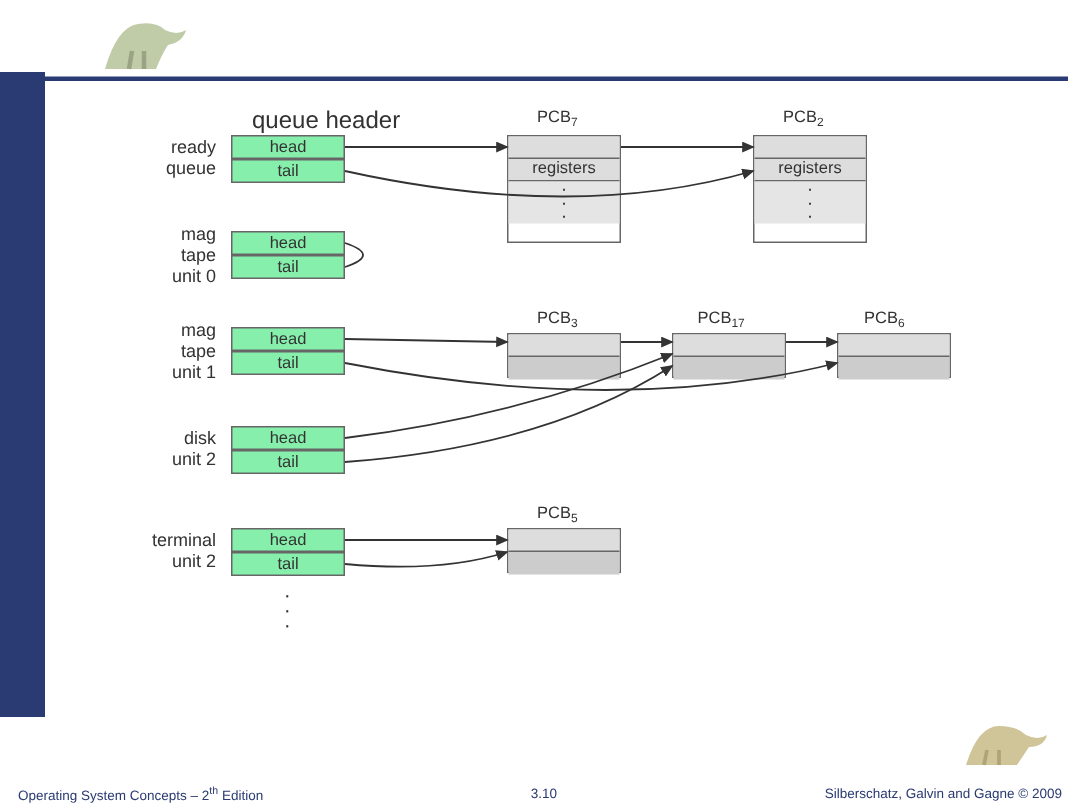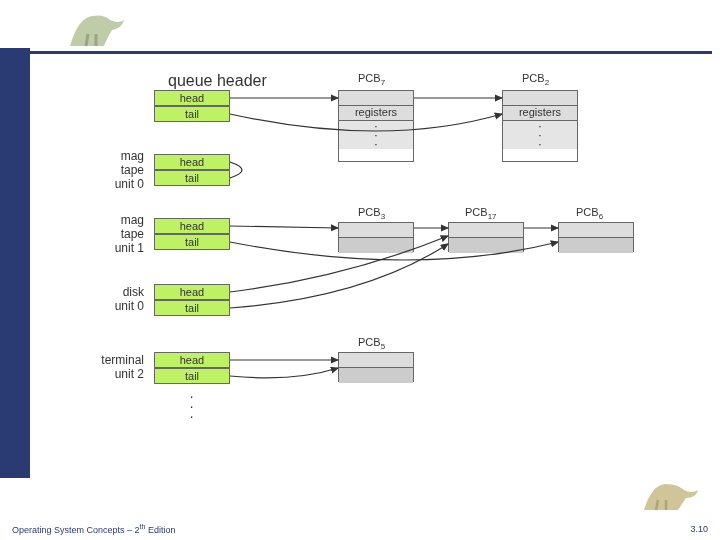--- a/index.html
+++ b/index.html
@@ -7,21 +7,21 @@
   .sidebar{position:absolute;left:0;top:48px;width:30px;height:430px;background:#2a3a72}
   .header{position:absolute;left:30px;top:6px;right:8px;height:48px;border-bottom:3px solid #2a3a72}
   .title{font-size:24px;font-weight:bold;color:#1a2456;text-align:center;padding-top:6px;padding-left:60px}
   .logo-top{position:absolute;left:34px;top:0;width:72px;height:48px;opacity:.85}
   .logo-bot{position:absolute;right:16px;bottom:24px;width:64px;height:40px;opacity:.85}
   .footer{position:absolute;left:0;bottom:0;width:720px;height:22px;background:#fff;display:flex;justify-content:space-between;align-items:center;padding:0 12px;font-size:9px;color:#2a3a72}
   .footer .sup{font-size:7px;vertical-align:super}
   .diagram{position:absolute;left:84px;top:78px;width:580px;height:400px}
   .col-hdr{position:absolute;font-size:16px;color:#333}
   .row-lbl{position:absolute;font-size:12px;color:#333;text-align:right;width:60px;line-height:1.15}
-  .qcell{position:absolute;width:76px;height:16px;border:1px solid #666;background:#bef264;font-size:11px;color:#333;text-align:center;line-height:14px}
+  .qcell{position:absolute;width:76px;height:16px;border:1px solid #666;background:#86efac;font-size:11px;color:#333;text-align:center;line-height:14px}
   .pcb-lbl{position:absolute;font-size:11px;color:#333}
   .pcb-lbl .sub{font-size:8px;vertical-align:sub}
   .pcb{position:absolute;width:76px;border:1px solid #666}
   .pcb .pbar{height:15px;border-bottom:1px solid #666;background:#ddd;font-size:11px;text-align:center;line-height:13px;color:#333}
   .pcb .pbar:last-child{border-bottom:none}
   .pcb-tall{height:72px}
   .pcb-short{height:30px}
   .pcb-short .pbar{background:#ccc}
   .pcb-short .pbar.top{background:#ddd}
   .vd{position:absolute;font-size:14px;color:#333;letter-spacing:1px;writing-mode:horizontal-tb;line-height:.7;text-align:center;width:10px}
@@ -39,37 +39,39 @@
     <svg viewBox="0 0 72 48">
         <path d="M6 40 Q14 12 28 10 Q40 8 46 14 Q54 18 60 14 Q58 22 48 24 Q44 30 40 40 Z" fill="#b6c29a"></path>
         <path d="M22 40 L24 28 M32 40 L32 28" stroke="#8a9370" stroke-width="3"></path>
       </svg>
   </div>
 </div>
 
 <div class="diagram">
   <div class="col-hdr" style="left:84px;top:-6px">queue header</div>
 
+  <div class="row-lbl" style="left:0;top:14px;white-space:pre">ready
+queue</div>
   <div class="qcell" style="left:70px;top:12px">head</div>
   <div class="qcell" style="left:70px;top:28px">tail</div>
 
   <div class="row-lbl" style="left:0;top:72px;white-space:pre">mag
 tape
 unit 0</div>
   <div class="qcell" style="left:70px;top:76px">head</div>
   <div class="qcell" style="left:70px;top:92px">tail</div>
 
   <div class="row-lbl" style="left:0;top:136px;white-space:pre">mag
 tape
 unit 1</div>
   <div class="qcell" style="left:70px;top:140px">head</div>
   <div class="qcell" style="left:70px;top:156px">tail</div>
 
   <div class="row-lbl" style="left:0;top:208px;white-space:pre">disk
-unit 0</div>
+unit 2</div>
   <div class="qcell" style="left:70px;top:206px">head</div>
   <div class="qcell" style="left:70px;top:222px">tail</div>
 
   <div class="row-lbl" style="left:0;top:276px;white-space:pre">terminal
 unit 2</div>
   <div class="qcell" style="left:70px;top:274px">head</div>
   <div class="qcell" style="left:70px;top:290px">tail</div>
 
   <div class="vd" style="left:103px;top:314px">·<br>·<br>·</div>
 
@@ -145,13 +147,14 @@
 <div class="logo-bot">
   <svg viewBox="0 0 64 40">
       <path d="M4 34 Q12 8 26 8 Q38 8 44 14 Q52 18 58 14 Q56 22 46 22 Q42 28 38 34 Z" fill="#c7bb88"></path>
       <path d="M16 34 L18 24 M26 34 L26 24" stroke="#a1955f" stroke-width="2.5"></path>
     </svg>
 </div>
 
 <div class="footer">
   <span><span>Operating System Concepts – 2</span><span class="sup">th</span><span> Edition</span></span>
   <span>3.10</span>
+  <span>Silberschatz, Galvin and Gagne © 2009</span>
 </div>
 
 </body></html>

